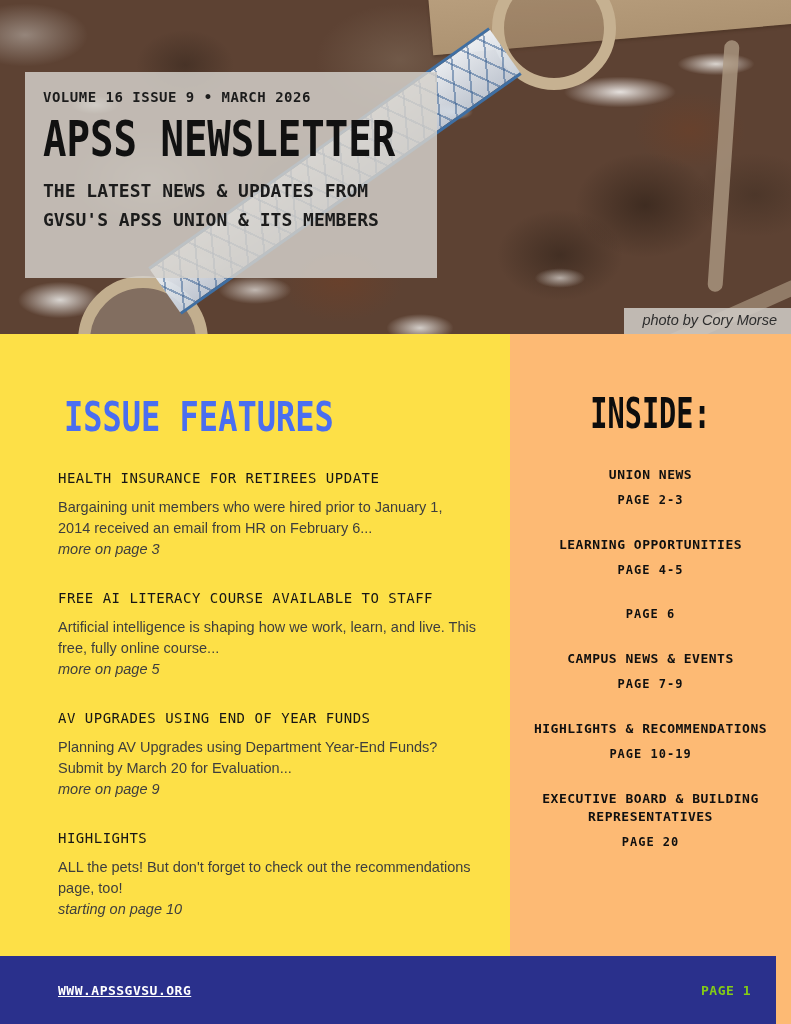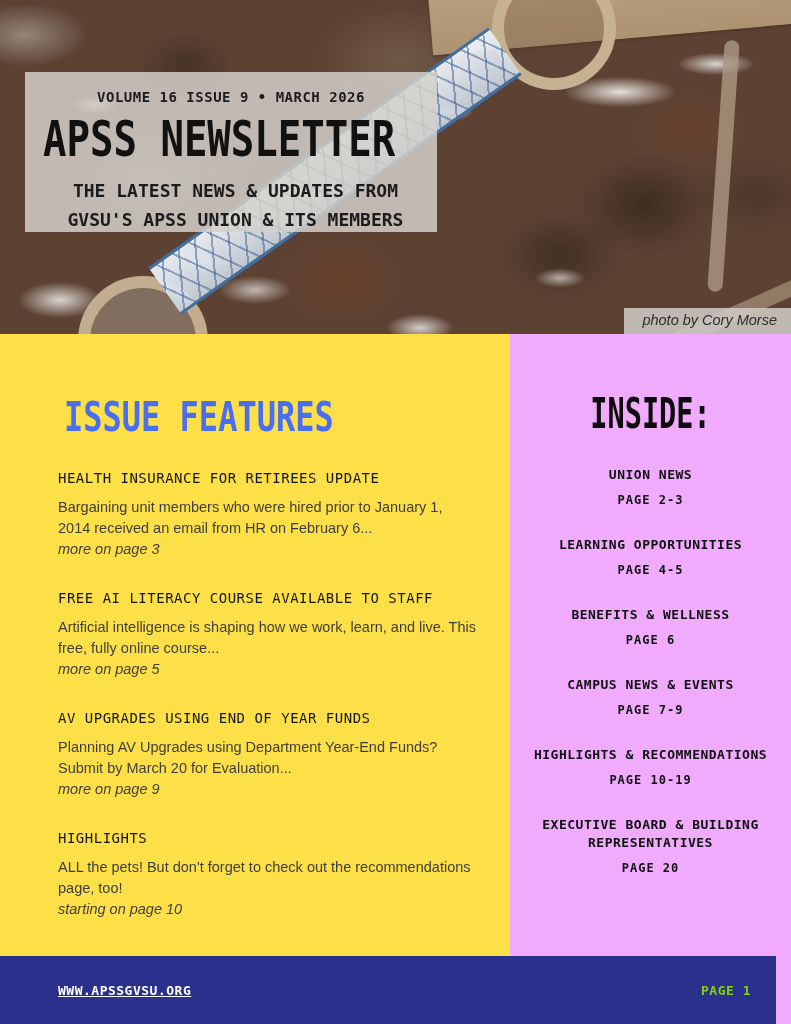--- a/index.html
+++ b/index.html
@@ -69,23 +69,23 @@
     position:absolute; left:716px; top:40px; width:15px; height:252px;
     background:rgba(173,153,130,.8); border-radius:10px; transform:rotate(4deg);
   }
   .trail-corner {
     position:absolute; left:648px; top:298px; width:210px; height:15px;
     background:rgba(168,148,126,.7); border-radius:8px; transform:rotate(-24deg);
   }
 
   
   .header-box {
-    position:absolute; left:25px; top:72px; width:412px; height:160px;
+    position:absolute; left:25px; top:72px; width:412px; height:206px;
     background:rgba(212,209,203,.84);
-    box-sizing:border-box; padding:17px 18px 0 18px;text-align:center;
+    box-sizing:border-box; padding:17px 18px 0 18px;
   }
   .volume-line {
     font-family:"DejaVu Sans Mono", monospace; font-weight:bold;
     font-size:14px; letter-spacing:.5px; color:#1c1c1c;
   }
   .newsletter-title {
     font-family:"DejaVu Sans Mono", monospace; font-weight:bold;
     font-size:50px; line-height:52px; color:#111;
     transform:scaleX(.78); transform-origin:left center;
     white-space:nowrap; margin-top:8px;
@@ -118,21 +118,21 @@
     font-size:14px; letter-spacing:.5px; line-height:20px; color:#161616;
   }
   .feature-body {
     margin-top:9px; font-size:14.5px; line-height:21px; color:#3e3e3e; width:418px;
   }
   .feature-note { font-size:14.5px; line-height:21px; font-style:italic; color:#3e3e3e; }
 
   
   .sidebar {
     position:absolute; left:510px; top:334px; width:281px; height:690px;
-    background:#f0abfc; text-align:center; box-sizing:border-box;
+    background:#fdba74; text-align:center; box-sizing:border-box;
     padding:56px 20px 0 20px;
   }
   .inside-heading {
     font-family:"DejaVu Sans Mono", monospace; font-weight:bold;
     font-size:42px; line-height:48px; color:#0d0d0d;
     transform:scaleX(.68); transform-origin:center; white-space:nowrap;
   }
   .inside-item { margin-top:28px; }
   .inside-label {
     font-family:"DejaVu Sans Mono", monospace; font-weight:bold;
@@ -217,21 +217,20 @@
       <div class="inside-label">UNION NEWS</div>
       <div class="inside-pages">PAGE 2-3</div>
     </div>
 
     <div class="inside-item">
       <div class="inside-label">LEARNING OPPORTUNITIES</div>
       <div class="inside-pages">PAGE 4-5</div>
     </div>
 
     <div class="inside-item">
-      <div class="inside-label">BENEFITS &amp; WELLNESS</div>
       <div class="inside-pages">PAGE 6</div>
     </div>
 
     <div class="inside-item">
       <div class="inside-label">CAMPUS NEWS &amp; EVENTS</div>
       <div class="inside-pages">PAGE 7-9</div>
     </div>
 
     <div class="inside-item">
       <div class="inside-label">HIGHLIGHTS &amp; RECOMMENDATIONS</div>

